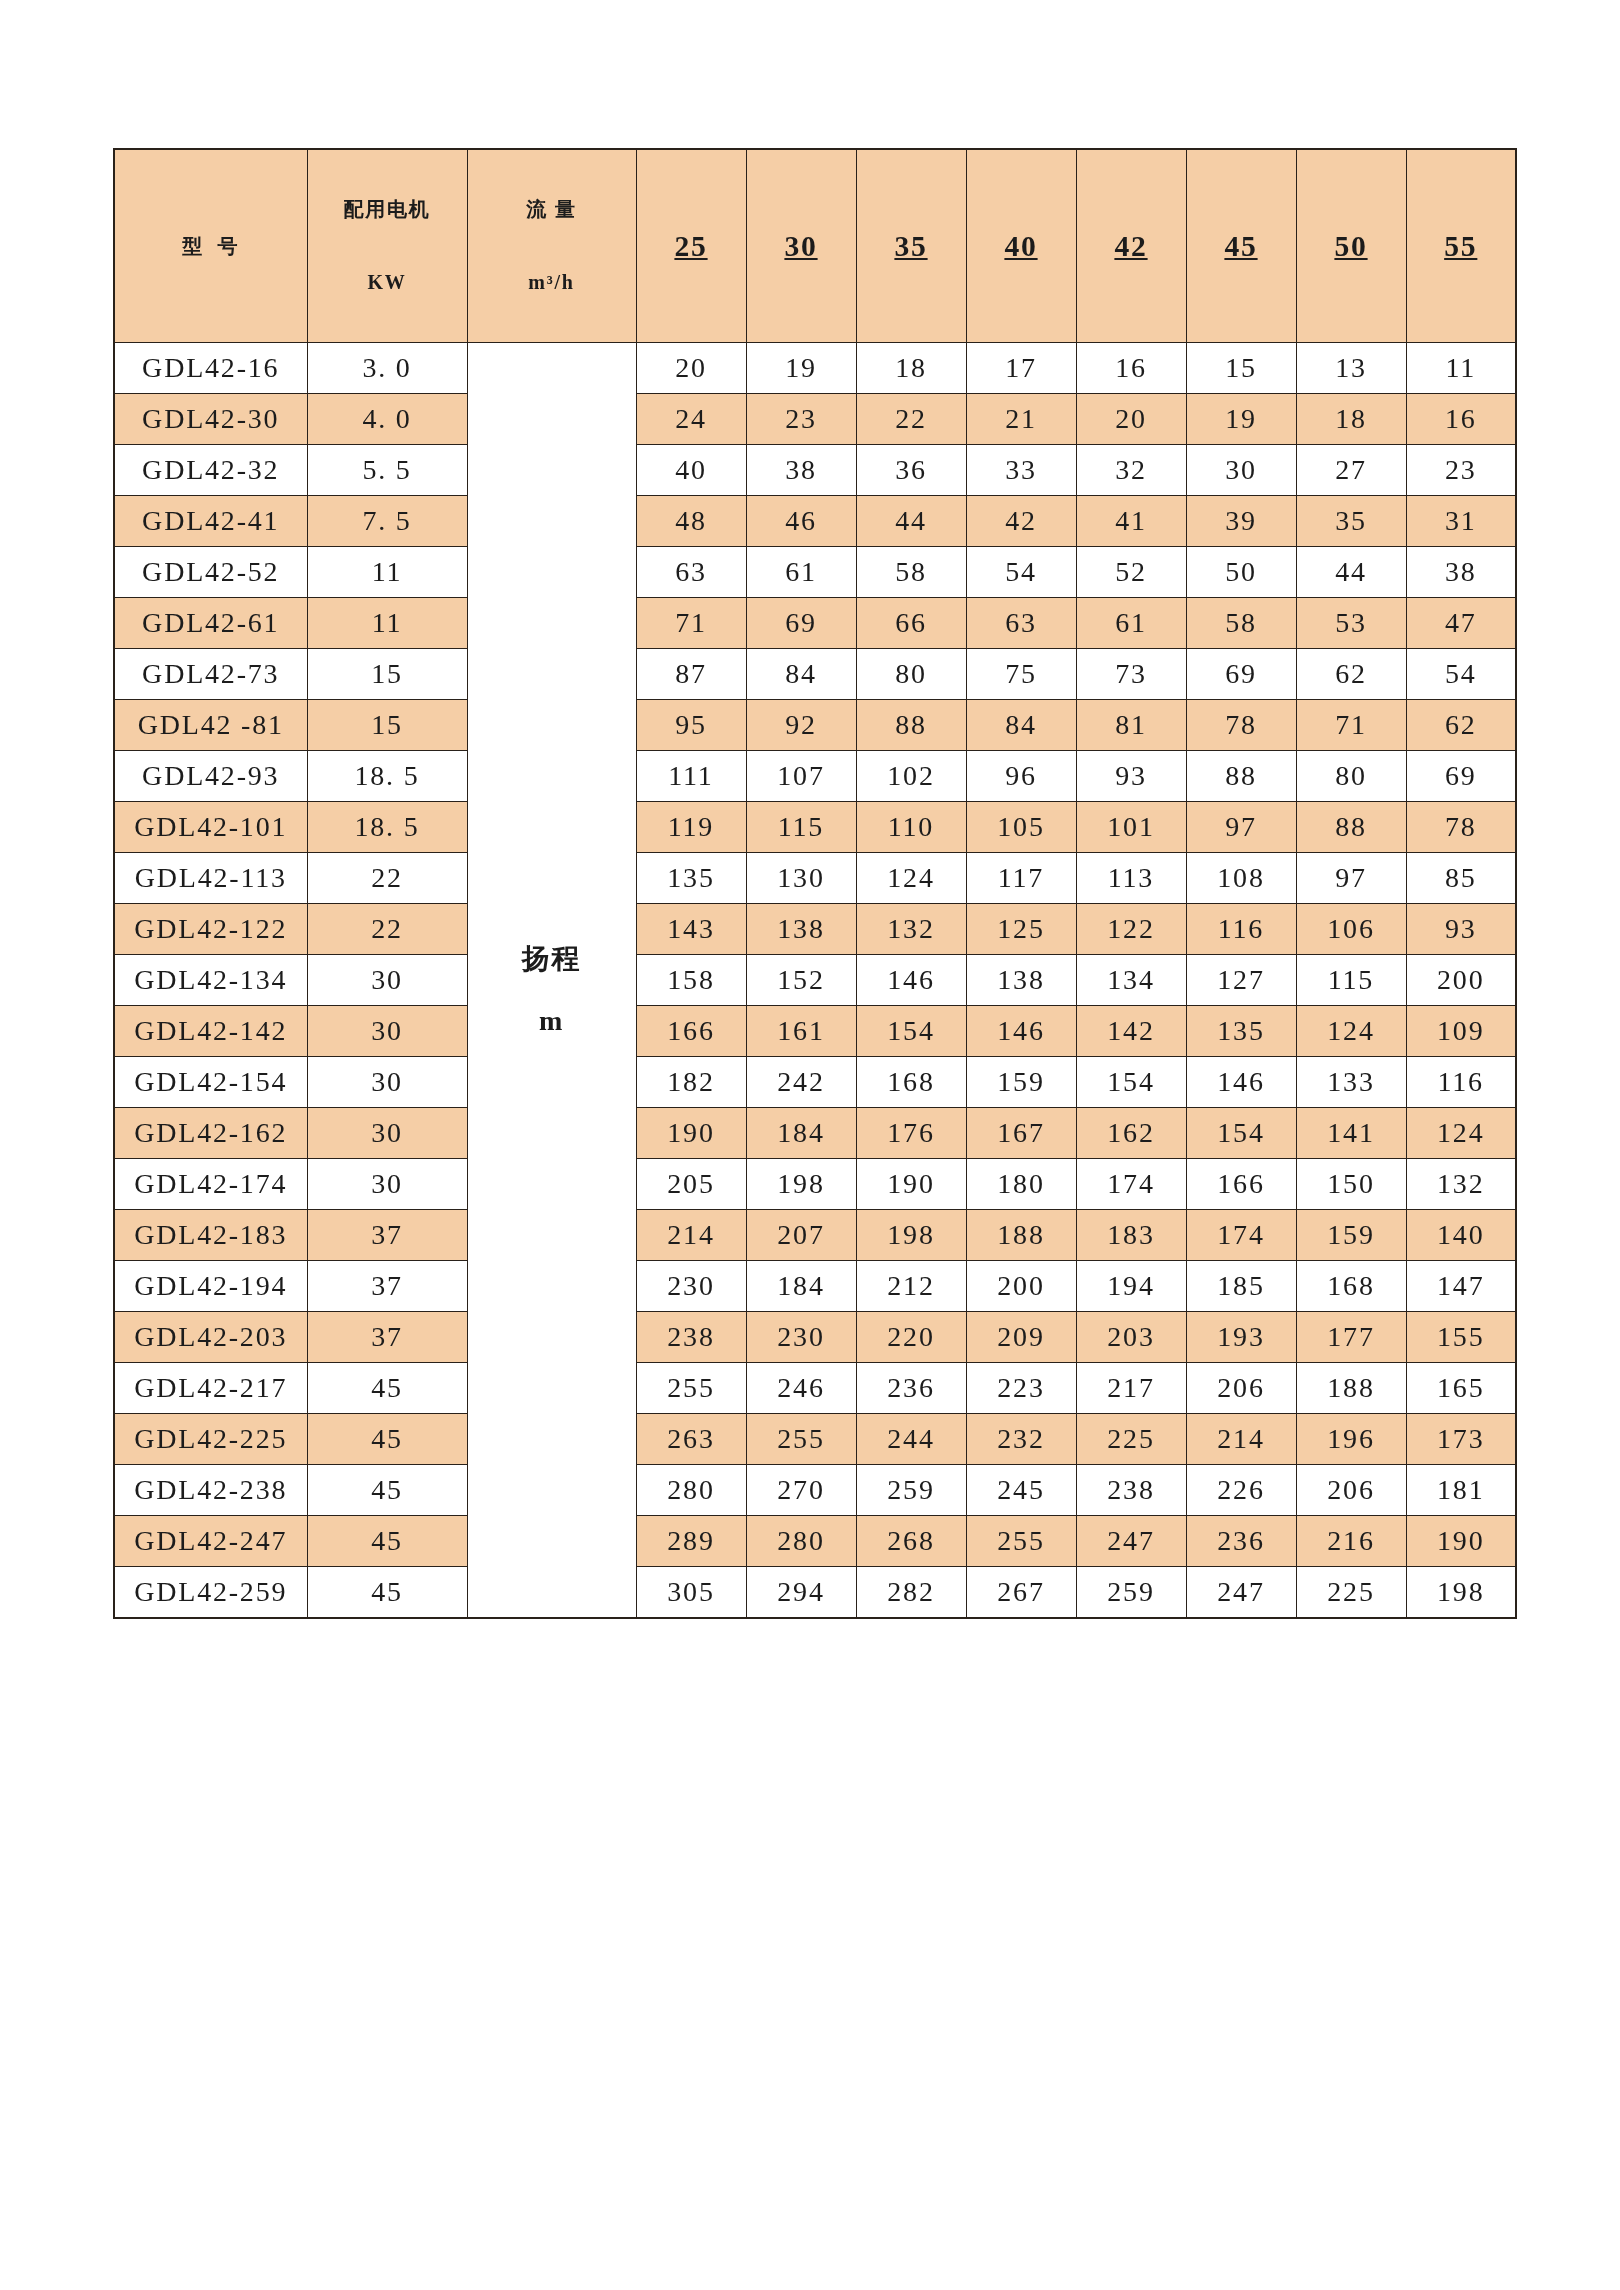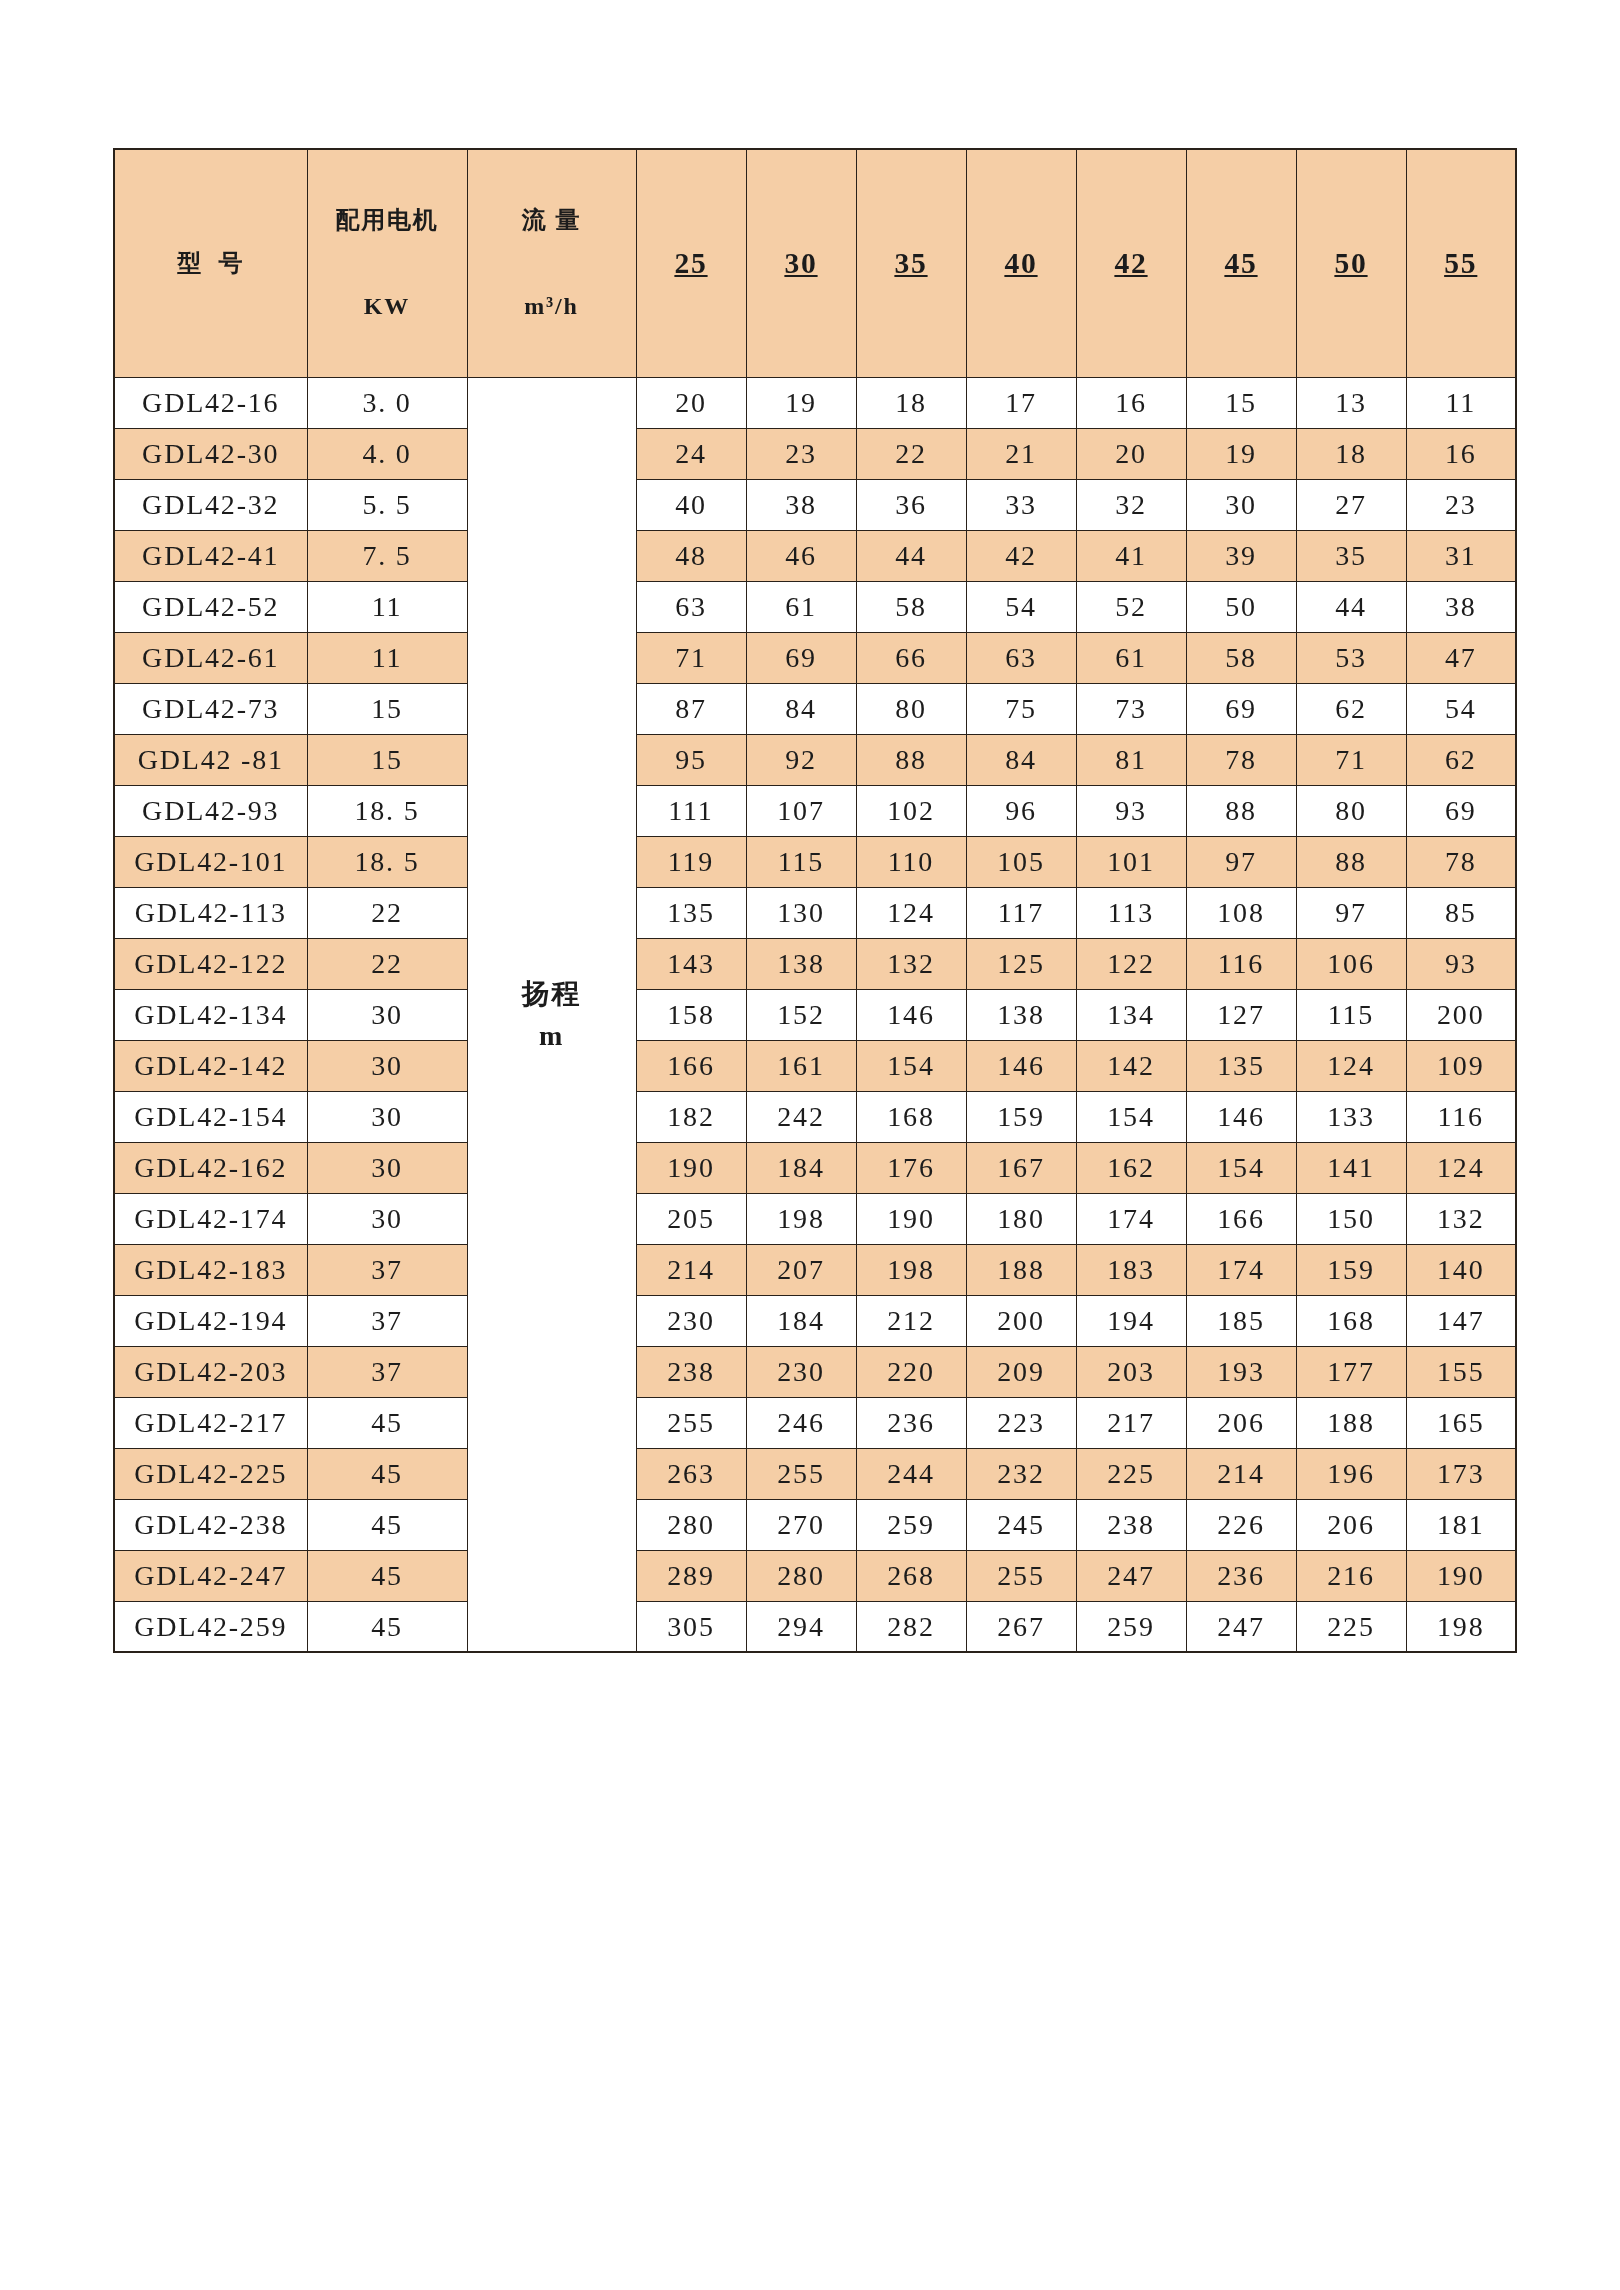--- a/index.html
+++ b/index.html
@@ -36,34 +36,34 @@
     white-space: pre;
     overflow: hidden;
   }
   thead th {
     background: var(--band, #f5cea6);
     font-weight: bold;
     height: 106px;
   }
   thead th .h-line { line-height: 1.35; }
   thead th.flow-num { font-size: 29.6px; text-decoration: underline; }
-  thead th.cn { font-size: 24px; }
+  thead th.cn { font-size: 20px; }
   tbody tr { height: 51px; }
   tbody tr.band td { background: var(--band, #f5cea6); }
   td.model {
     text-align: left;
     padding-left: 12.5px;
     margin-left: 12px;
   }
   td.headcol {
     background: #ffffff !important;
     font-weight: bold;
     font-size: 29.6px;
   }
-  td.headcol .h-line { line-height: 1.5; }
+  td.headcol .h-line { line-height: 1.5; margin-top: 20px; }
 </style>
 </head>
 <body>
 
 <div class="page">
   <table class="pump">
     <colgroup>
       <col style="width:193px">
       <col style="width:160px">
       <col style="width:169px">

